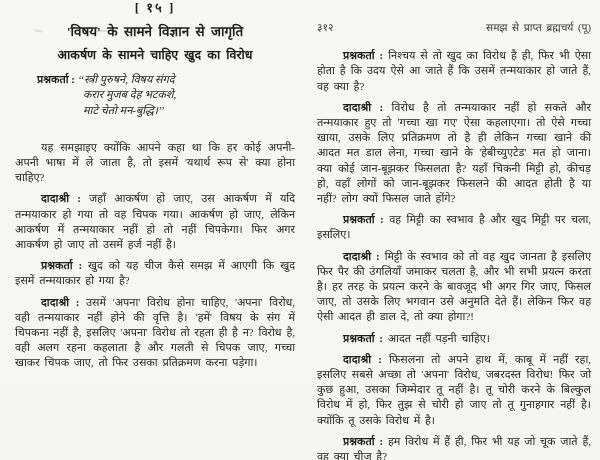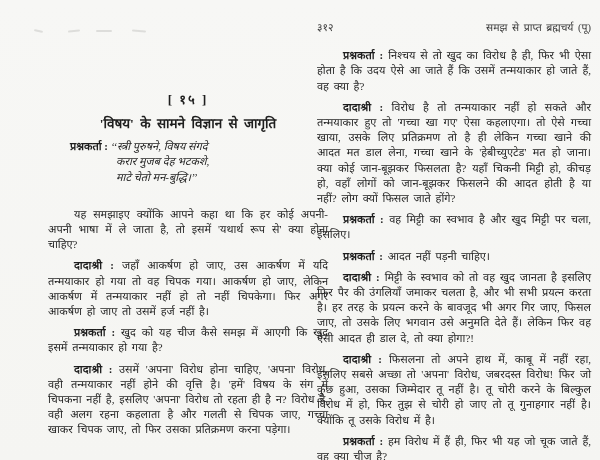--- a/index.html
+++ b/index.html
@@ -12,21 +12,21 @@
   }
   .scan{position:relative;width:600px;height:460px;background:linear-gradient(180deg,#f7f7f5 0%,#f5f5f2 100%);}
   .pencil-smudge{position:absolute;left:34px;top:26px;width:120px;height:10px;opacity:.55;}
   .pencil-smudge i{position:absolute;top:4px;height:2px;background:#c9c9c6;border-radius:2px;display:block;}
   .pencil-smudge i:nth-child(1){left:0;width:9px;transform:rotate(12deg);}
   .pencil-smudge i:nth-child(2){left:34px;width:12px;transform:rotate(-6deg);}
   .pencil-smudge i:nth-child(3){left:62px;width:16px;}
   .pencil-smudge i:nth-child(4){left:98px;width:14px;transform:rotate(4deg);}
 
   .page{position:absolute;top:0;height:360px;font-size:11px;line-height:15.2px;}
-  .page-left{left:48px;width:280px;padding-top:92px;box-sizing:border-box;}
+  .page-left{left:15px;width:280px;box-sizing:border-box;}
   .page-right{left:317px;width:274px;padding-top:20px;box-sizing:border-box;}
 
   .chapter-num{text-align:center;font-weight:bold;font-size:13px;letter-spacing:2px;margin-bottom:8px;}
   .chapter-title{margin:0 0 6px 0;text-align:center;font-size:13.5px;font-weight:bold;line-height:18px;word-spacing:3px;}
   .chapter-subtitle{margin:0 0 8px 0;text-align:center;font-size:12.5px;font-weight:bold;line-height:17px;word-spacing:3px;}
 
   .verse{margin:2px 0 22px 0;padding-left:22px;}
   .verse .speaker{font-weight:bold;}
   .verse .vline{font-style:italic;}
   .verse .vindent{padding-left:46px;font-style:italic;}
@@ -47,20 +47,21 @@
   <div class="pencil-smudge">
       <i></i>
       <i></i>
       <i></i>
       <i></i>
     </div>
 
   <div class="page page-left">
     <div class="chapter-num">[ १५ ]</div>
     <h1 class="chapter-title">'विषय' के सामने विज्ञान से जागृति</h1>
+    <h2 class="chapter-subtitle">आकर्षण के सामने चाहिए खुद का विरोध</h2>
 
     <div class="verse">
       <div>
         <span class="speaker">प्रश्नकर्ता :</span>
         <span class="vline">‘‘स्त्री पुरुषने, विषय संगदे</span>
       </div>
       <div class="vindent">करार मुजब देह भटकशे,</div>
       <div class="vindent">माटे चेतो मन-बुद्धि।’’</div>
     </div>
 
@@ -78,23 +79,23 @@
       <span>३१२</span>
       <span class="running-title">समझ से प्राप्त ब्रह्मचर्य (पू)</span>
     </div>
 
     <p class="para"><span class="speaker">प्रश्नकर्ता :</span><span>निश्चय से तो खुद का विरोध है ही, फिर भी ऐसा होता है कि उदय ऐसे आ जाते हैं कि उसमें तन्मयाकार हो जाते हैं, वह क्या है?</span></p>
 
     <p class="para"><span class="speaker">दादाश्री :</span><span>विरोध है तो तन्मयाकार नहीं हो सकते और तन्मयाकार हुए तो 'गच्चा खा गए' ऐसा कहलाएगा। तो ऐसे गच्चा खाया, उसके लिए प्रतिक्रमण तो है ही लेकिन गच्चा खाने की आदत मत डाल लेना, गच्चा खाने के 'हेबीच्युएटेड' मत हो जाना। क्या कोई जान-बूझकर फिसलता है? यहाँ चिकनी मिट्टी हो, कीचड़ हो, वहाँ लोगों को जान-बूझकर फिसलने की आदत होती है या नहीं? लोग क्यों फिसल जाते होंगे?</span></p>
 
     <p class="para"><span class="speaker">प्रश्नकर्ता :</span><span>वह मिट्टी का स्वभाव है और खुद मिट्टी पर चला, इसलिए।</span></p>
 
+    <p class="para"><span class="speaker">दादाश्री :</span><span>मिट्टी के स्वभाव को तो वह खुद जानता है इसलिए फिर पैर की उंगलियाँ जमाकर चलता है, और भी सभी प्रयत्न करता है। हर तरह के प्रयत्न करने के बावजूद भी अगर गिर जाए, फिसल जाए, तो उसके लिए भगवान उसे अनुमति देते हैं। लेकिन फिर वह ऐसी आदत ही डाल दे, तो क्या होगा?!</span></p>
+
     <p class="para"><span class="speaker">प्रश्नकर्ता :</span><span>आदत नहीं पड़नी चाहिए।</span></p>
-
-    <p class="para"><span class="speaker">दादाश्री :</span><span>मिट्टी के स्वभाव को तो वह खुद जानता है इसलिए फिर पैर की उंगलियाँ जमाकर चलता है, और भी सभी प्रयत्न करता है। हर तरह के प्रयत्न करने के बावजूद भी अगर गिर जाए, फिसल जाए, तो उसके लिए भगवान उसे अनुमति देते हैं। लेकिन फिर वह ऐसी आदत ही डाल दे, तो क्या होगा?!</span></p>
 
     <p class="para"><span class="speaker">दादाश्री :</span><span>फिसलना तो अपने हाथ में, काबू में नहीं रहा, इसलिए सबसे अच्छा तो 'अपना' विरोध, जबरदस्त विरोध! फिर जो कुछ हुआ, उसका जिम्मेदार तू नहीं है। तू चोरी करने के बिल्कुल विरोध में हो, फिर तुझ से चोरी हो जाए तो तू गुनाहगार नहीं है। क्योंकि तू उसके विरोध में है।</span></p>
 
     <p class="para"><span class="speaker">प्रश्नकर्ता :</span><span>हम विरोध में हैं ही, फिर भी यह जो चूक जाते हैं, वह क्या चीज है?</span></p>
 
   </div>
 
 </div>
 
 </body></html>

